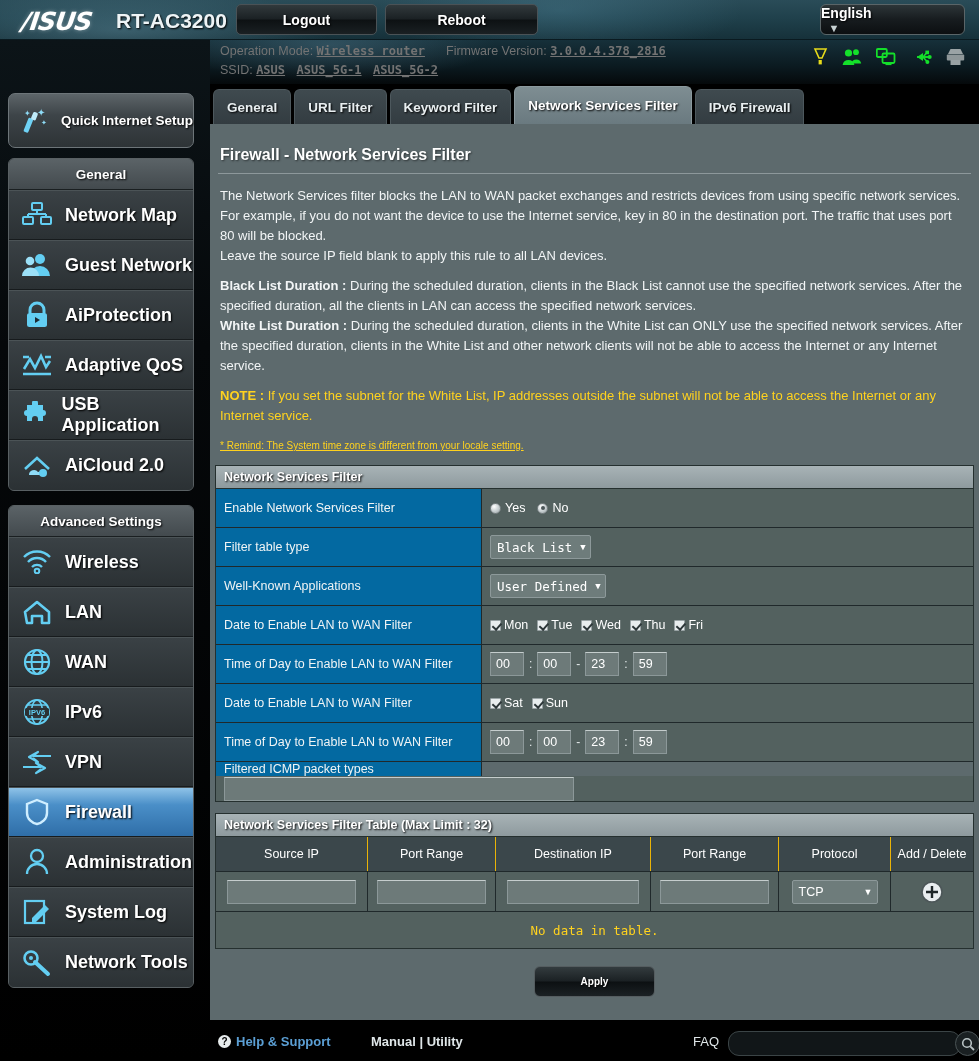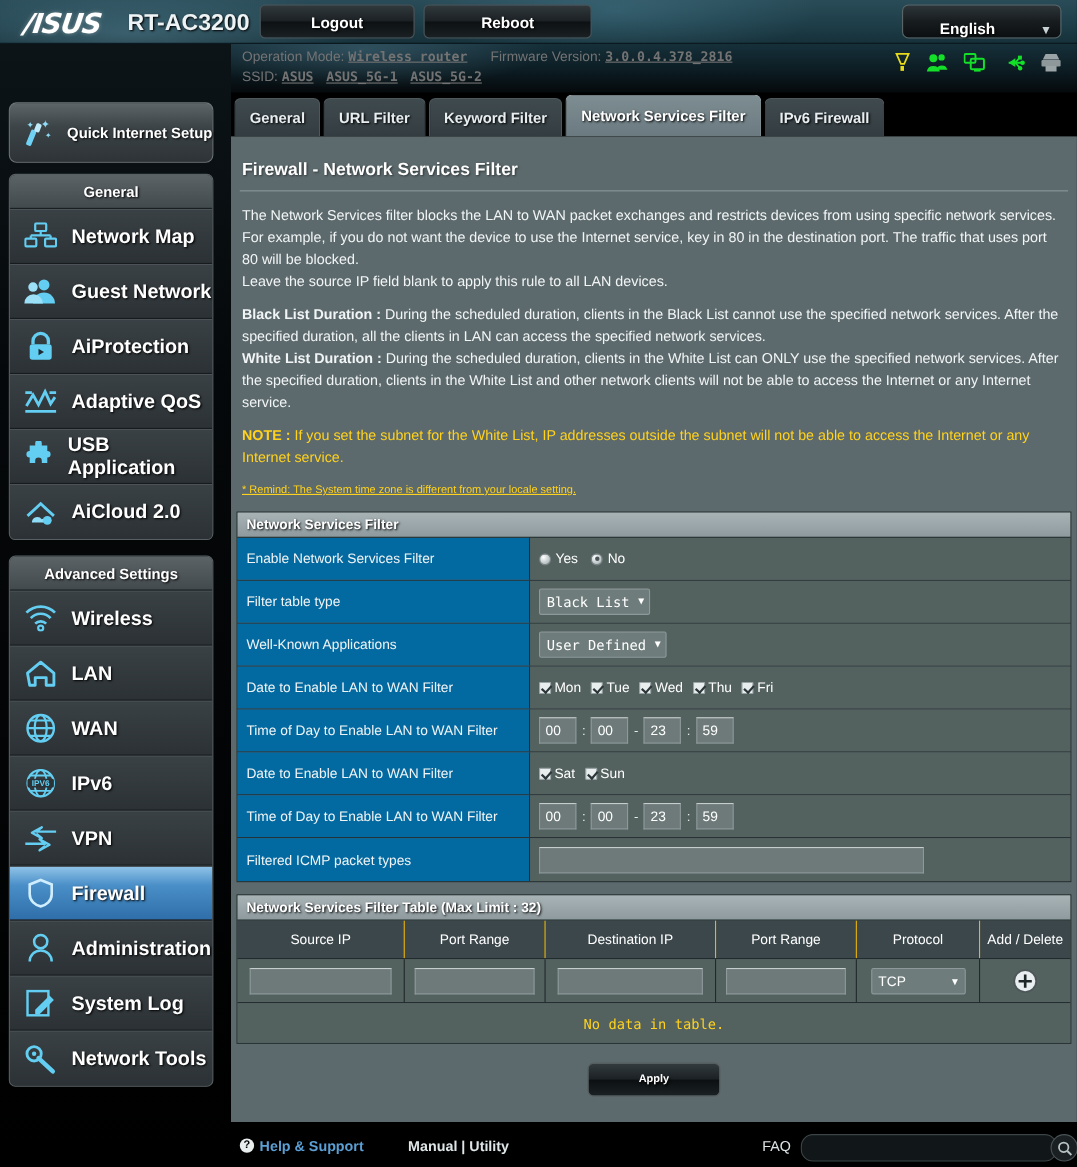--- a/index.html
+++ b/index.html
@@ -41,21 +41,21 @@
     display:flex; align-items:center; justify-content:center;
     text-shadow:1px 1px 2px #000; cursor:pointer;
   }
   #btn-logout{ left:236px; width:141px; }
   #btn-reboot{ left:385px; width:153px; }
   .langbox{
     position:absolute; left:820px; top:4px; width:145px; height:31px;
     border-radius:6px;
     background:linear-gradient(180deg,#2d3538 0%,#171c1f 50%,#0c0f11 100%);
     border:1px solid #5a6568;
-    display:flex; align-items:flex-end; cursor:pointer;
+    display:flex; align-items:flex-start; cursor:pointer;flex-direction:column;
   }
   .langbox .lbl{ flex:1; text-align:center; font-size:14px; font-weight:bold; text-shadow:1px 1px 2px #000;}
   .langbox .arr{ width:26px; text-align:center; font-size:11px; color:#c8d2d4;}
 
   
   .infostrip{
     position:absolute; left:0; top:40px; width:979px; height:44px;
     background:
       radial-gradient(ellipse 230px 50px at 330px 5px, rgba(110,160,185,.30), rgba(0,0,0,0) 72%),
       linear-gradient(180deg,#16303a 0%,#0b1a20 60%,#05090b 100%);
@@ -145,21 +145,21 @@
   
   .formtable{ margin:9px 5px 0 5px; width:759px; border:1px solid #25302f; }
   .sect-head{
     height:23px; display:flex; align-items:center; padding-left:8px;
     font-size:12.5px; font-weight:bold; color:#fff; text-shadow:1px 1px 2px #000;
     background:linear-gradient(180deg,#a8b3b6 0%,#8e9a9e 100%);
     color:#fff;
     border-bottom:1px solid #25302f;
   }
   .frow{ display:flex; min-height:39px; border-bottom:1px solid #20292b; }
-  .frow:last-child{ border-bottom:none; }
+  .frow:last-child{ border-bottom:none;flex-direction:column; }
   .fkey{
     width:266px; background:#0369a1; display:flex; align-items:center;
     padding-left:8px; font-size:12.5px; color:#f0f4f5;
     border-right:1px solid #20292b;
   }
   .fval{ flex:1; background:#53615f; display:flex; align-items:center; padding-left:8px; }
 
   .radio{ display:inline-flex; align-items:center; margin-right:12px; cursor:pointer; font-size:12.5px;}
   .radio .dot{
     width:11px; height:11px; border-radius:50%; margin-right:4px;

